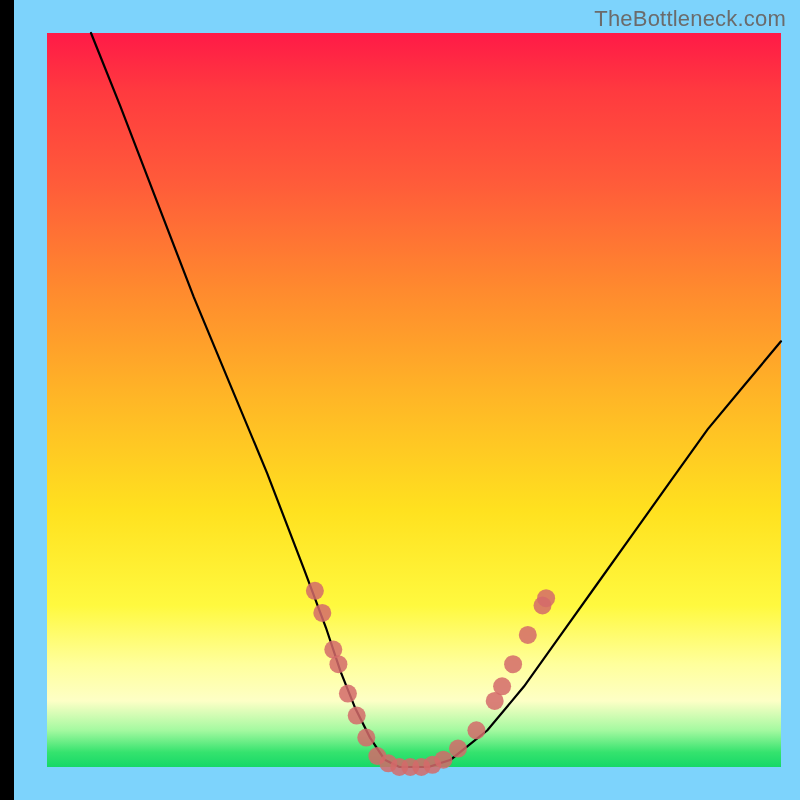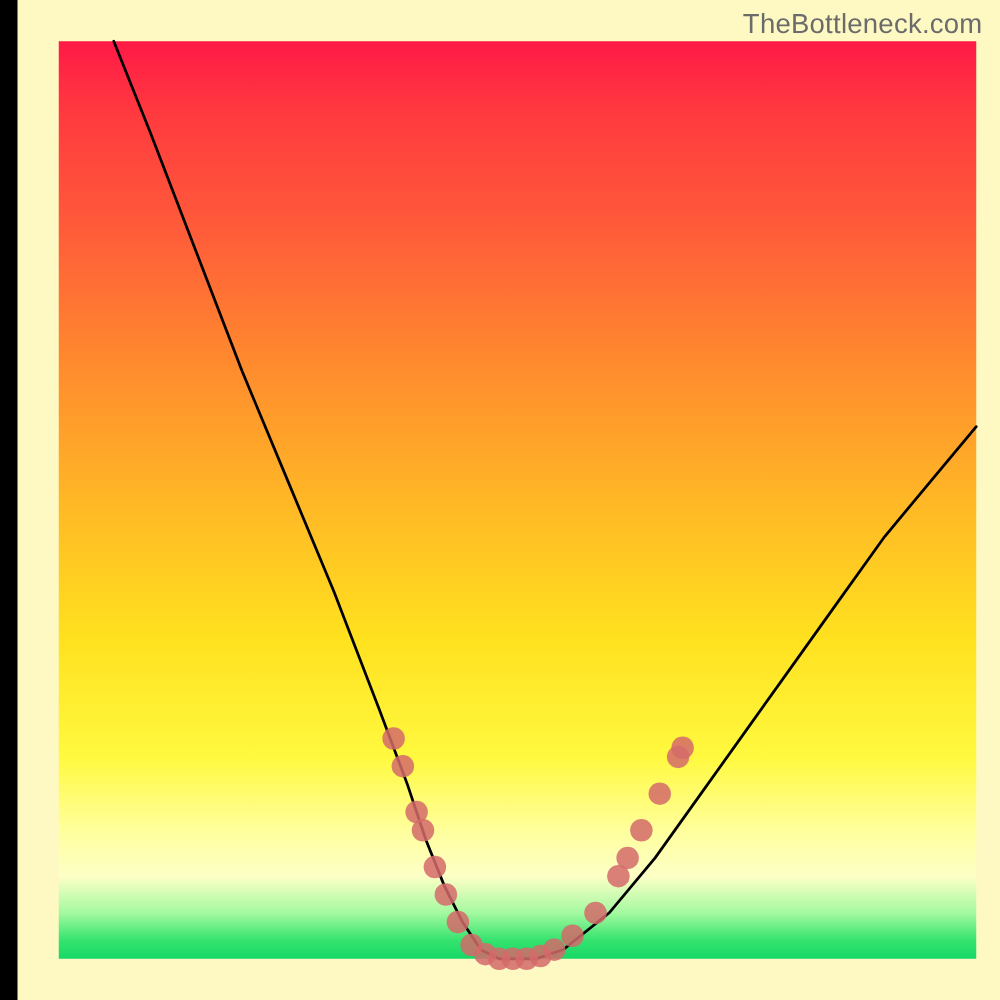--- a/index.html
+++ b/index.html
@@ -7,21 +7,21 @@
     padding: 0;
     width: 800px;
     height: 800px;
     overflow: hidden;
     background: #000;
     font-family: Arial, Helvetica, sans-serif;
   }
   .frame {
     position: absolute;
     inset: 0;
-    background: #fef9c3;
+    background: #7dd3fc;
     margin-left: 14px;
   }
   .plot-area {
     position: absolute;
     left: 33px;
     top: 33px;
     width: 734px;
     height: 734px;
     
     background: linear-gradient(

